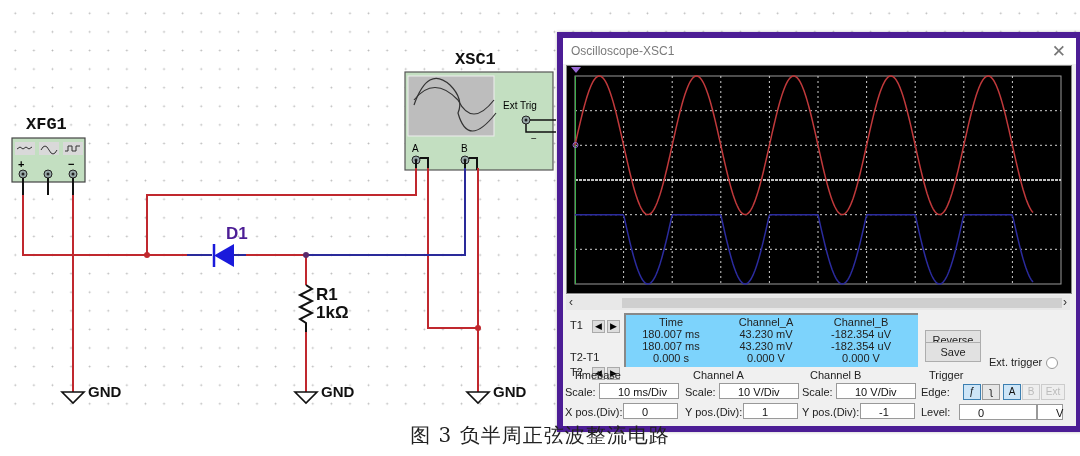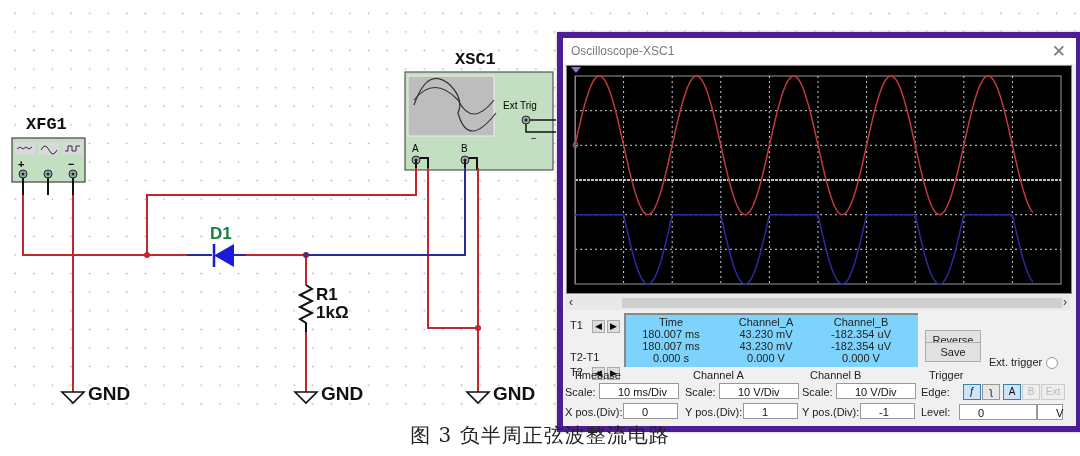--- a/index.html
+++ b/index.html
@@ -5,21 +5,21 @@
   html,body{margin:0;padding:0;}
   body{width:1080px;height:456px;position:relative;overflow:hidden;background:#fff;font-family:"Liberation Sans",sans-serif;}
   .canvas{position:absolute;left:0;top:0;width:1080px;height:420px;
     background-color:#fff;
     background-image:radial-gradient(circle,#b8b8b8 0.8px,transparent 1.1px);
     background-size:18.6px 18.6px;background-position:6px 4px;}
   svg.schem{position:absolute;left:0;top:0;}
   .lbl{position:absolute;font-weight:bold;}
   .inst-name{font-family:"Liberation Mono",monospace;font-size:17px;color:#111;}
   .comp-lbl{font-family:"Liberation Sans",sans-serif;font-size:17px;}
-  .gnd{font-size:19px;color:#111;}
+  .gnd{font-size:15px;color:#111;}
   
   .osc{position:absolute;left:557px;top:32px;width:513px;height:388px;background:#f0f0f0;border:6px solid #4c1d95;box-shadow:0 0 3px rgba(0,0,0,0.25);}
   .osc-title{position:absolute;left:0;top:0;width:100%;height:26px;background:#fff;}
   .osc-title span{position:absolute;left:8px;top:6px;font-size:12px;color:#7a7a7a;}
   .osc-close{position:absolute;right:10px;top:3px;font-size:17px;color:#777;cursor:pointer;}
   .screen{position:absolute;left:3px;top:27px;width:504px;height:227px;background:#000;border:1px solid #888;}
   .hscroll{position:absolute;left:3px;top:257px;width:504px;height:15px;background:#e8e8e8;}
   .hscroll .track{position:absolute;left:56px;top:3px;width:440px;height:10px;background:#cfcfcf;}
   .hscroll .arr{position:absolute;top:0;font-size:12px;color:#333;}
   .readout{position:absolute;left:3px;top:275px;width:350px;height:52px;}
@@ -117,21 +117,21 @@
   <text x="531" y="142" font-size="10" fill="#111">−</text>
 </svg>
 
 <div class="lbl inst-name" style="left:26px;top:115px;">XFG1</div>
 <div class="lbl" style="left:18px;top:158px;font-size:11px;">+</div>
 <div class="lbl" style="left:68px;top:158px;font-size:11px;">−</div>
 <div class="lbl inst-name" style="left:455px;top:50px;">XSC1</div>
 <div class="lbl" style="left:503px;top:100px;font-size:10px;font-weight:normal;">Ext Trig</div>
 <div class="lbl" style="left:412px;top:143px;font-size:10px;font-weight:normal;">A</div>
 <div class="lbl" style="left:461px;top:143px;font-size:10px;font-weight:normal;">B</div>
-<div class="lbl comp-lbl" style="left:210px;top:224px;color:#15803d;">D1</div>
+<div class="lbl comp-lbl" style="left:226px;top:224px;color:#4c1d95;">D1</div>
 <div class="lbl comp-lbl" style="left:316px;top:285px;color:#111;">R1</div>
 <div class="lbl comp-lbl" style="left:316px;top:303px;color:#111;">1kΩ</div>
 <div class="lbl gnd" style="left:88px;top:383px;">GND</div>
 <div class="lbl gnd" style="left:321px;top:383px;">GND</div>
 <div class="lbl gnd" style="left:493px;top:383px;">GND</div>
 
 <div class="osc">
   <div class="osc-title">
     <span>Oscilloscope-XSC1</span>
     <div class="osc-close">✕</div>

